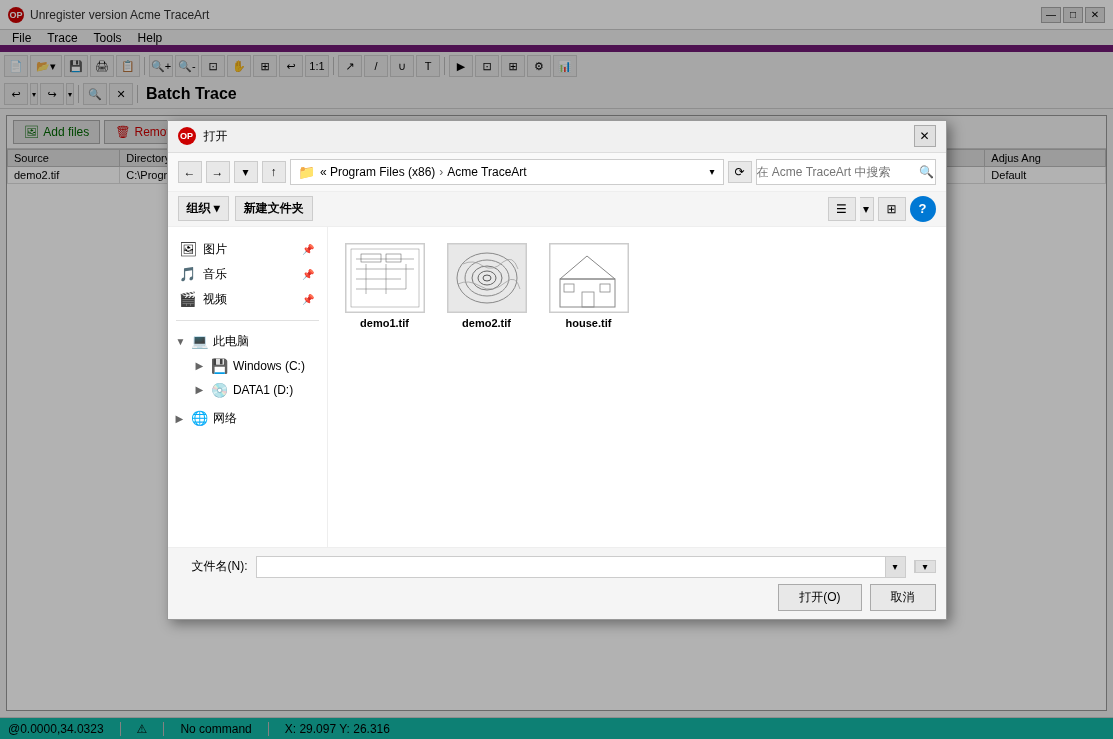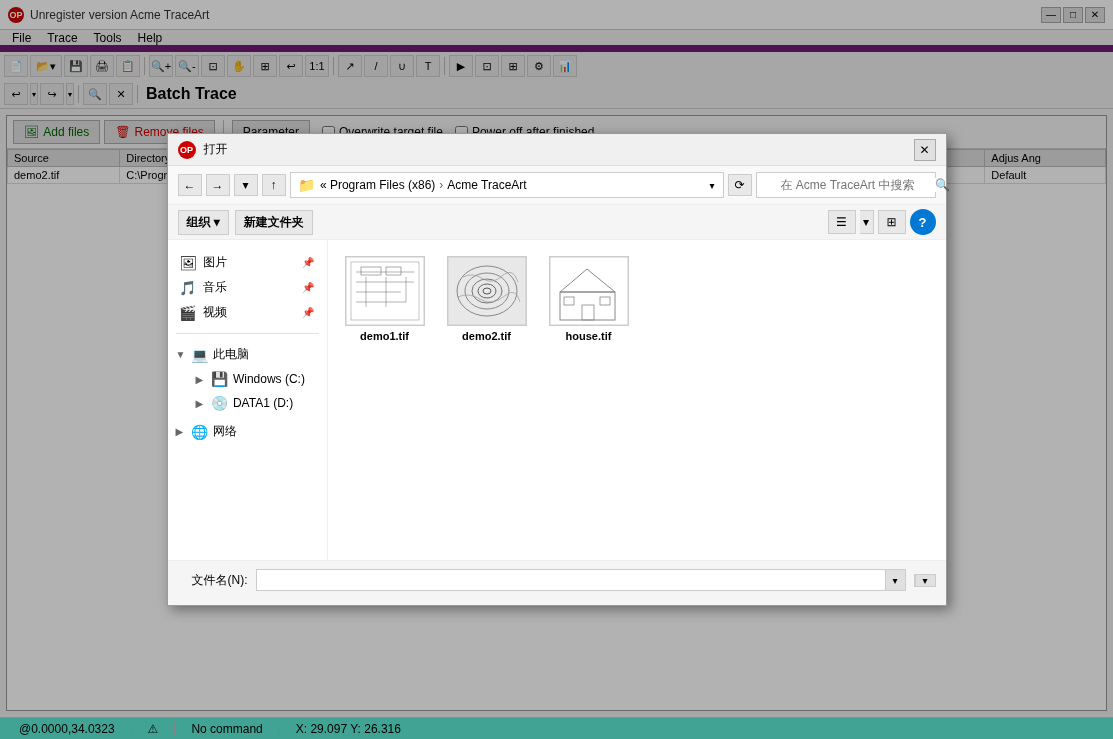--- a/index.html
+++ b/index.html
@@ -36,38 +36,38 @@
     .batch-btn-sep { width: 1px; height: 24px; background: #bbb; margin: 0 4px; }
     .checkbox-label { display: flex; align-items: center; gap: 4px; font-size: 11px; margin-left: 8px; }
 
     
     .batch-table { flex: 1; overflow: auto; background: white; }
     table { width: 100%; border-collapse: collapse; }
     th { background: #e0e0e0; border: 1px solid #bbb; padding: 2px 6px; text-align: left; font-weight: normal; font-size: 11px; }
     td { border: 1px solid #ddd; padding: 2px 6px; font-size: 11px; }
 
     
-    .status-bar { height: 22px; background: #5eead4; border-top: 1px solid #ccc; display: flex; align-items: center; padding: 0 19px; gap: 16px; font-size: 11px; }
+    .status-bar { height: 22px; background: #14b8a6; border-top: 1px solid #ccc; display: flex; align-items: center; padding: 0 8px; gap: 16px; font-size: 11px; }
     .status-sep { width: 1px; height: 14px; background: #bbb; }
 
     
     .dialog-overlay { position: absolute; top: 0; left: 0; width: 1113px; height: 739px; background: rgba(0,0,0,0.3); display: flex; align-items: center; justify-content: center; }
     .dialog { width: 780px; background: white; border: 1px solid #999; box-shadow: 4px 4px 12px rgba(0,0,0,0.4); display: flex; flex-direction: column; }
     .dialog-titlebar { background: #f0f0f0; height: 32px; display: flex; align-items: center; justify-content: space-between; padding: 0 10px; border-bottom: 1px solid #ddd; }
     .dialog-title-left { display: flex; align-items: center; gap: 8px; font-size: 13px; }
     .dialog-icon { width: 18px; height: 18px; background: #cc0000; border-radius: 50%; display: flex; align-items: center; justify-content: center; color: white; font-size: 9px; font-weight: bold; }
     .dialog-close { width: 22px; height: 22px; background: #e0e0e0; border: 1px solid #aaa; cursor: pointer; display: flex; align-items: center; justify-content: center; font-size: 12px; }
 
     
     .dialog-nav { display: flex; align-items: center; padding: 6px 10px; gap: 4px; border-bottom: 1px solid #eee; background: #f9f9f9; }
     .nav-btn { width: 24px; height: 22px; background: #e8e8e8; border: 1px solid #ccc; cursor: pointer; display: flex; align-items: center; justify-content: center; font-size: 12px; }
     .breadcrumb { flex: 1; display: flex; align-items: center; background: white; border: 1px solid #ccc; height: 26px; padding: 0 8px; gap: 4px; font-size: 12px; }
     .bc-folder-icon { color: #e8a000; font-size: 14px; }
     .bc-sep { color: #666; }
-    .search-box { width: 180px; height: 26px; border: 1px solid #ccc; padding: 0 24px; font-size: 12px; display: flex; align-items: center; background: white; }
+    .search-box { width: 180px; height: 26px; border: 1px solid #ccc; padding: 0 0; font-size: 12px; display: flex; align-items: center; background: white; }
     .search-box input { border: none; outline: none; flex: 1; font-size: 12px; }
     .search-icon { color: #666; font-size: 12px; }
 
     
     .dialog-toolbar { display: flex; align-items: center; padding: 4px 10px; gap: 6px; border-bottom: 1px solid #eee; background: #f5f5f5; }
     .dt-btn { display: flex; align-items: center; gap: 3px; padding: 3px 8px; background: #e8e8e8; border: 1px solid #ccc; cursor: pointer; font-size: 12px; font-weight: bold; }
 
     
     .dialog-content { display: flex; height: 320px; }
     .dialog-sidebar { width: 160px; background: white; border-right: 1px solid #eee; overflow-y: auto; padding: 6px 0; }
@@ -394,16 +394,20 @@
       <div class="footer-row">
         <span class="footer-label">文件名(N):</span>
         <div class="footer-input-wrap">
           <input type="text" class="footer-input" value="" style="">
           <div class="footer-dropdown-btn">▾</div>
         </div>
         <div class="format-select-wrap">
           <div class="format-dropdown-btn">▾</div>
         </div>
       </div>
+      <div class="footer-buttons">
+        <button class="footer-btn primary">打开(O)</button>
+        <button class="footer-btn">取消</button>
+      </div>
     </div>
 
   </div>
 </div>
 
 </body></html>

